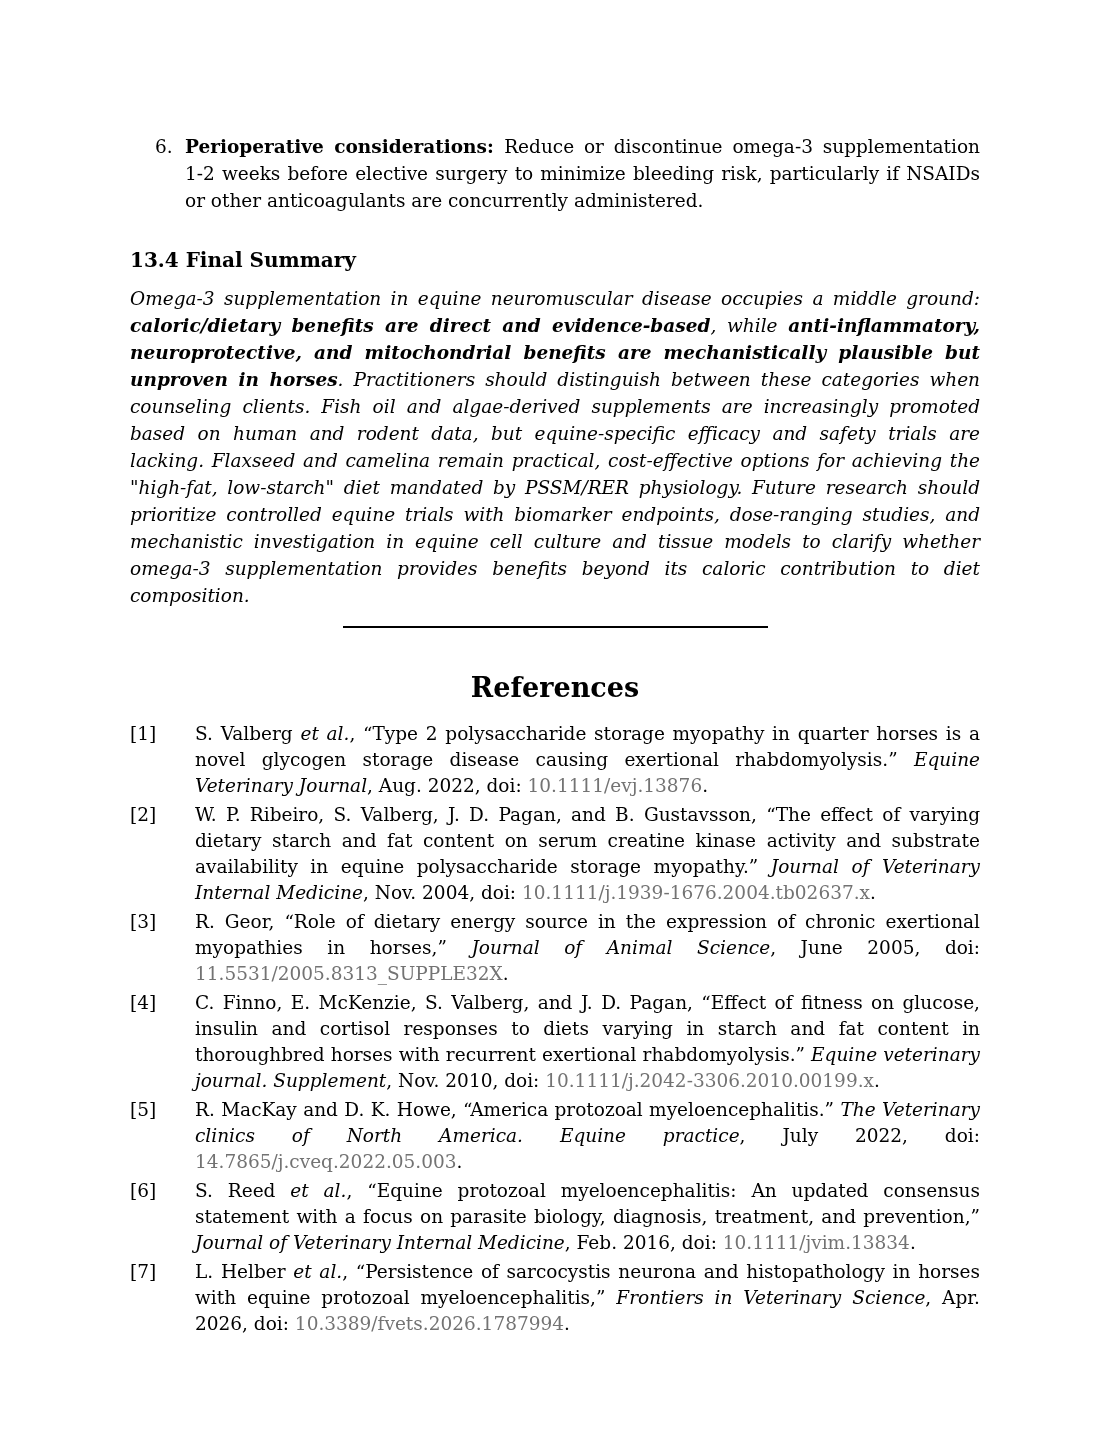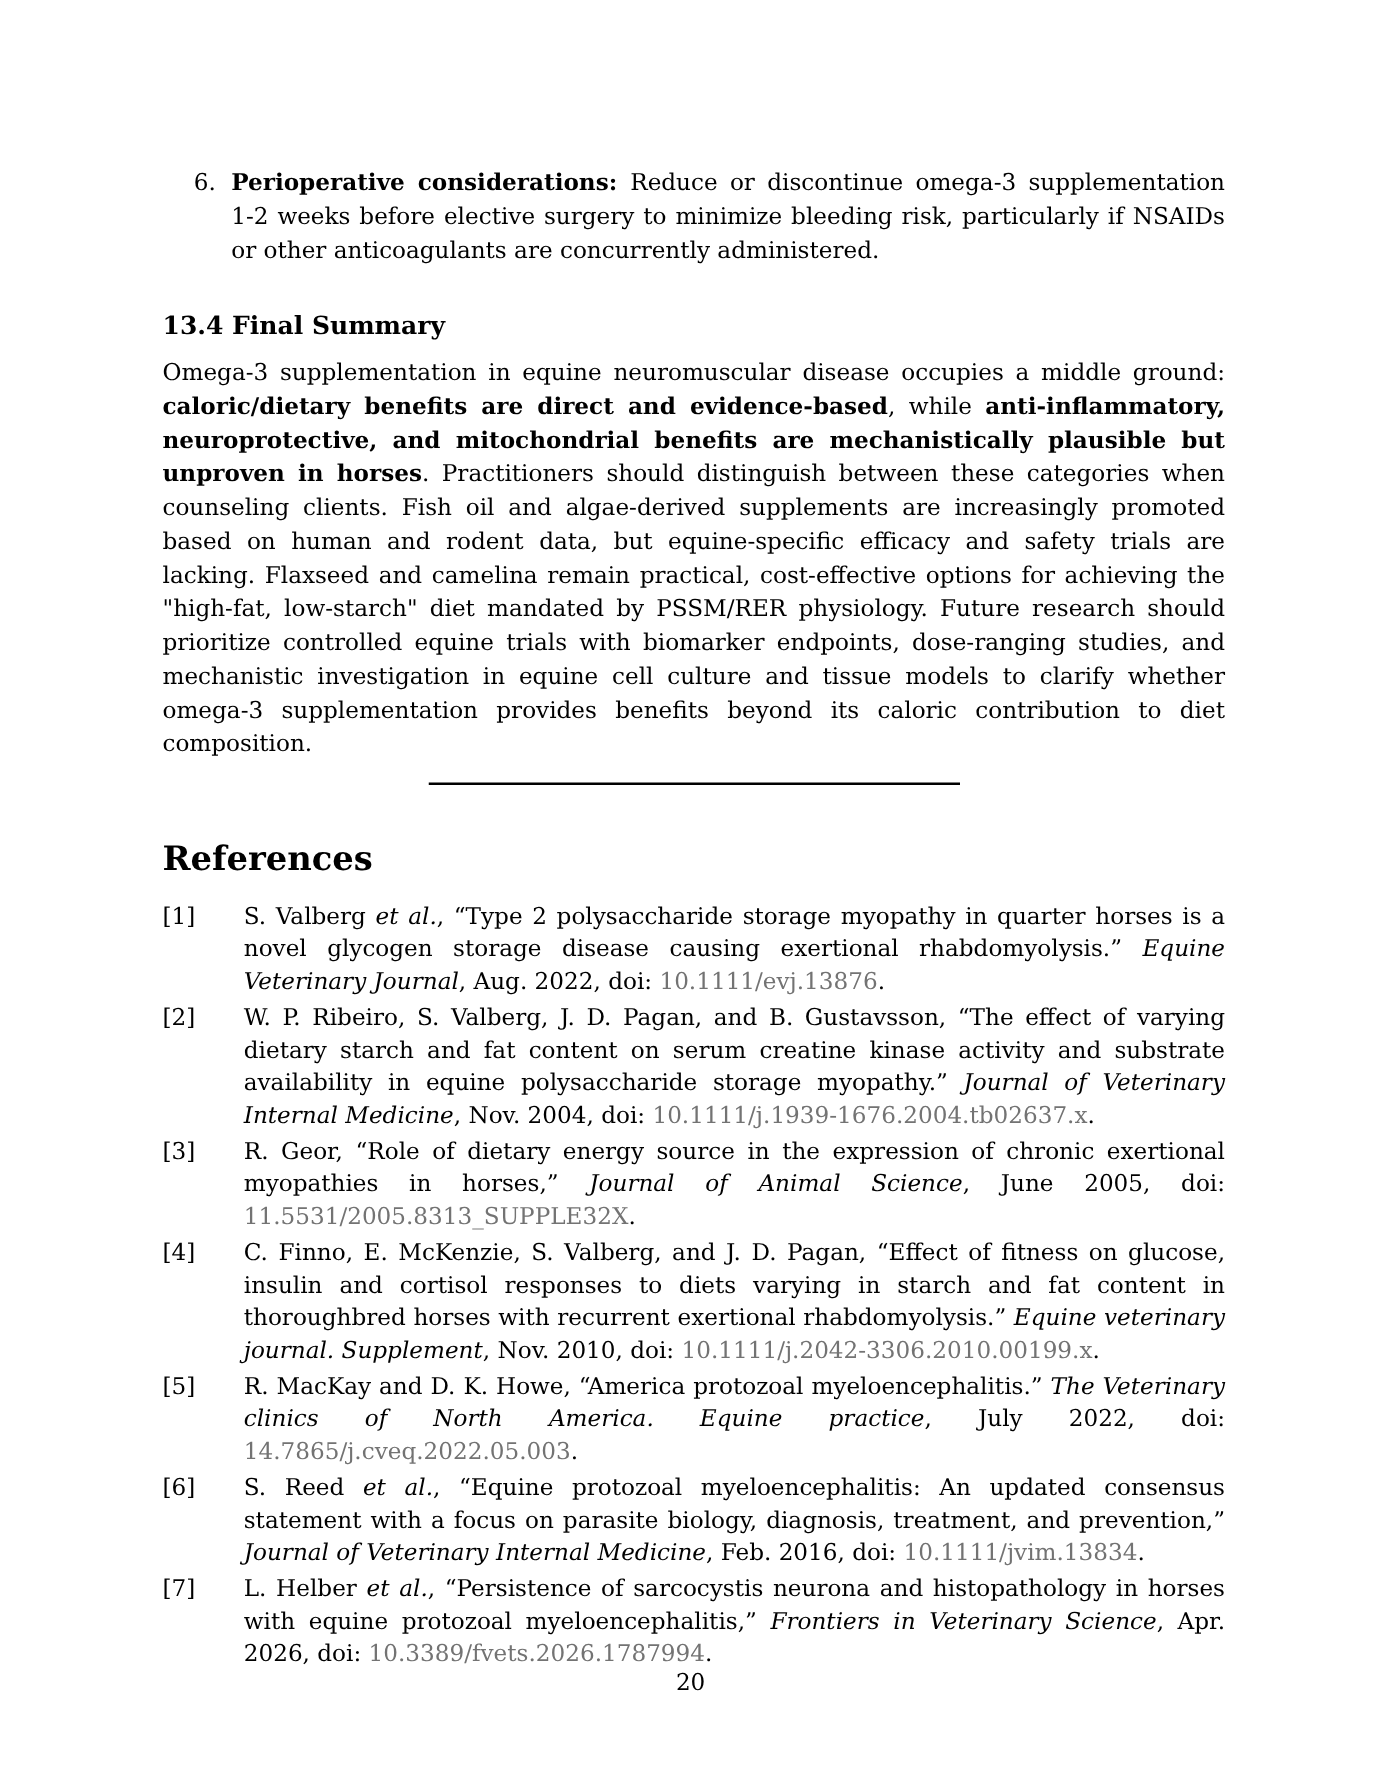--- a/index.html
+++ b/index.html
@@ -35,32 +35,34 @@
   .subsection-heading {
     font-weight: bold;
     font-size: 20px;
     line-height: 26px;
     margin: 33px 0 12px 0;
   }
   .summary-paragraph {
     margin: 0 0 0 0;
     text-align: justify;
     hyphens: auto;
+    font-style: italic;
   }
   .divider {
     border: none;
     border-top: 2px solid #000000;
     width: 425px;
     margin: 17px auto 0 auto;
   }
   .references-heading {
     font-weight: bold;
     font-size: 27px;
     line-height: 36px;
     margin: 42px 0 0 0;
+    text-align: center;
   }
   .ref-list {
     margin-top: 15px;
   }
   .ref-item {
     display: flex;
     margin-bottom: 3px;
     text-align: justify;
     line-height: 26px;
   }
@@ -125,15 +127,14 @@
     <div class="ref-item">
       <span class="ref-label">[6]</span>
       <div class="ref-text"><span class="seg-normal">S. Reed </span><span class="seg-italic">et al.</span><span class="seg-normal">, “Equine protozoal myeloencephalitis: An updated consensus statement with a focus on parasite biology, diagnosis, treatment, and prevention,” </span><span class="seg-italic">Journal of Veterinary Internal Medicine</span><span class="seg-normal">, Feb. 2016, doi: </span><a href="#" class="seg-link">10.1111/jvim.13834</a><span class="seg-normal">.</span></div>
     </div>
     <div class="ref-item">
       <span class="ref-label">[7]</span>
       <div class="ref-text"><span class="seg-normal">L. Helber </span><span class="seg-italic">et al.</span><span class="seg-normal">, “Persistence of sarcocystis neurona and histopathology in horses with equine protozoal myeloencephalitis,” </span><span class="seg-italic">Frontiers in Veterinary Science</span><span class="seg-normal">, Apr. 2026, doi: </span><a href="#" class="seg-link">10.3389/fvets.2026.1787994</a><span class="seg-normal">.</span></div>
     </div>
   </div>
 
-  <div class="page-number">20</div>
 
 </div>
 
 </body></html>

